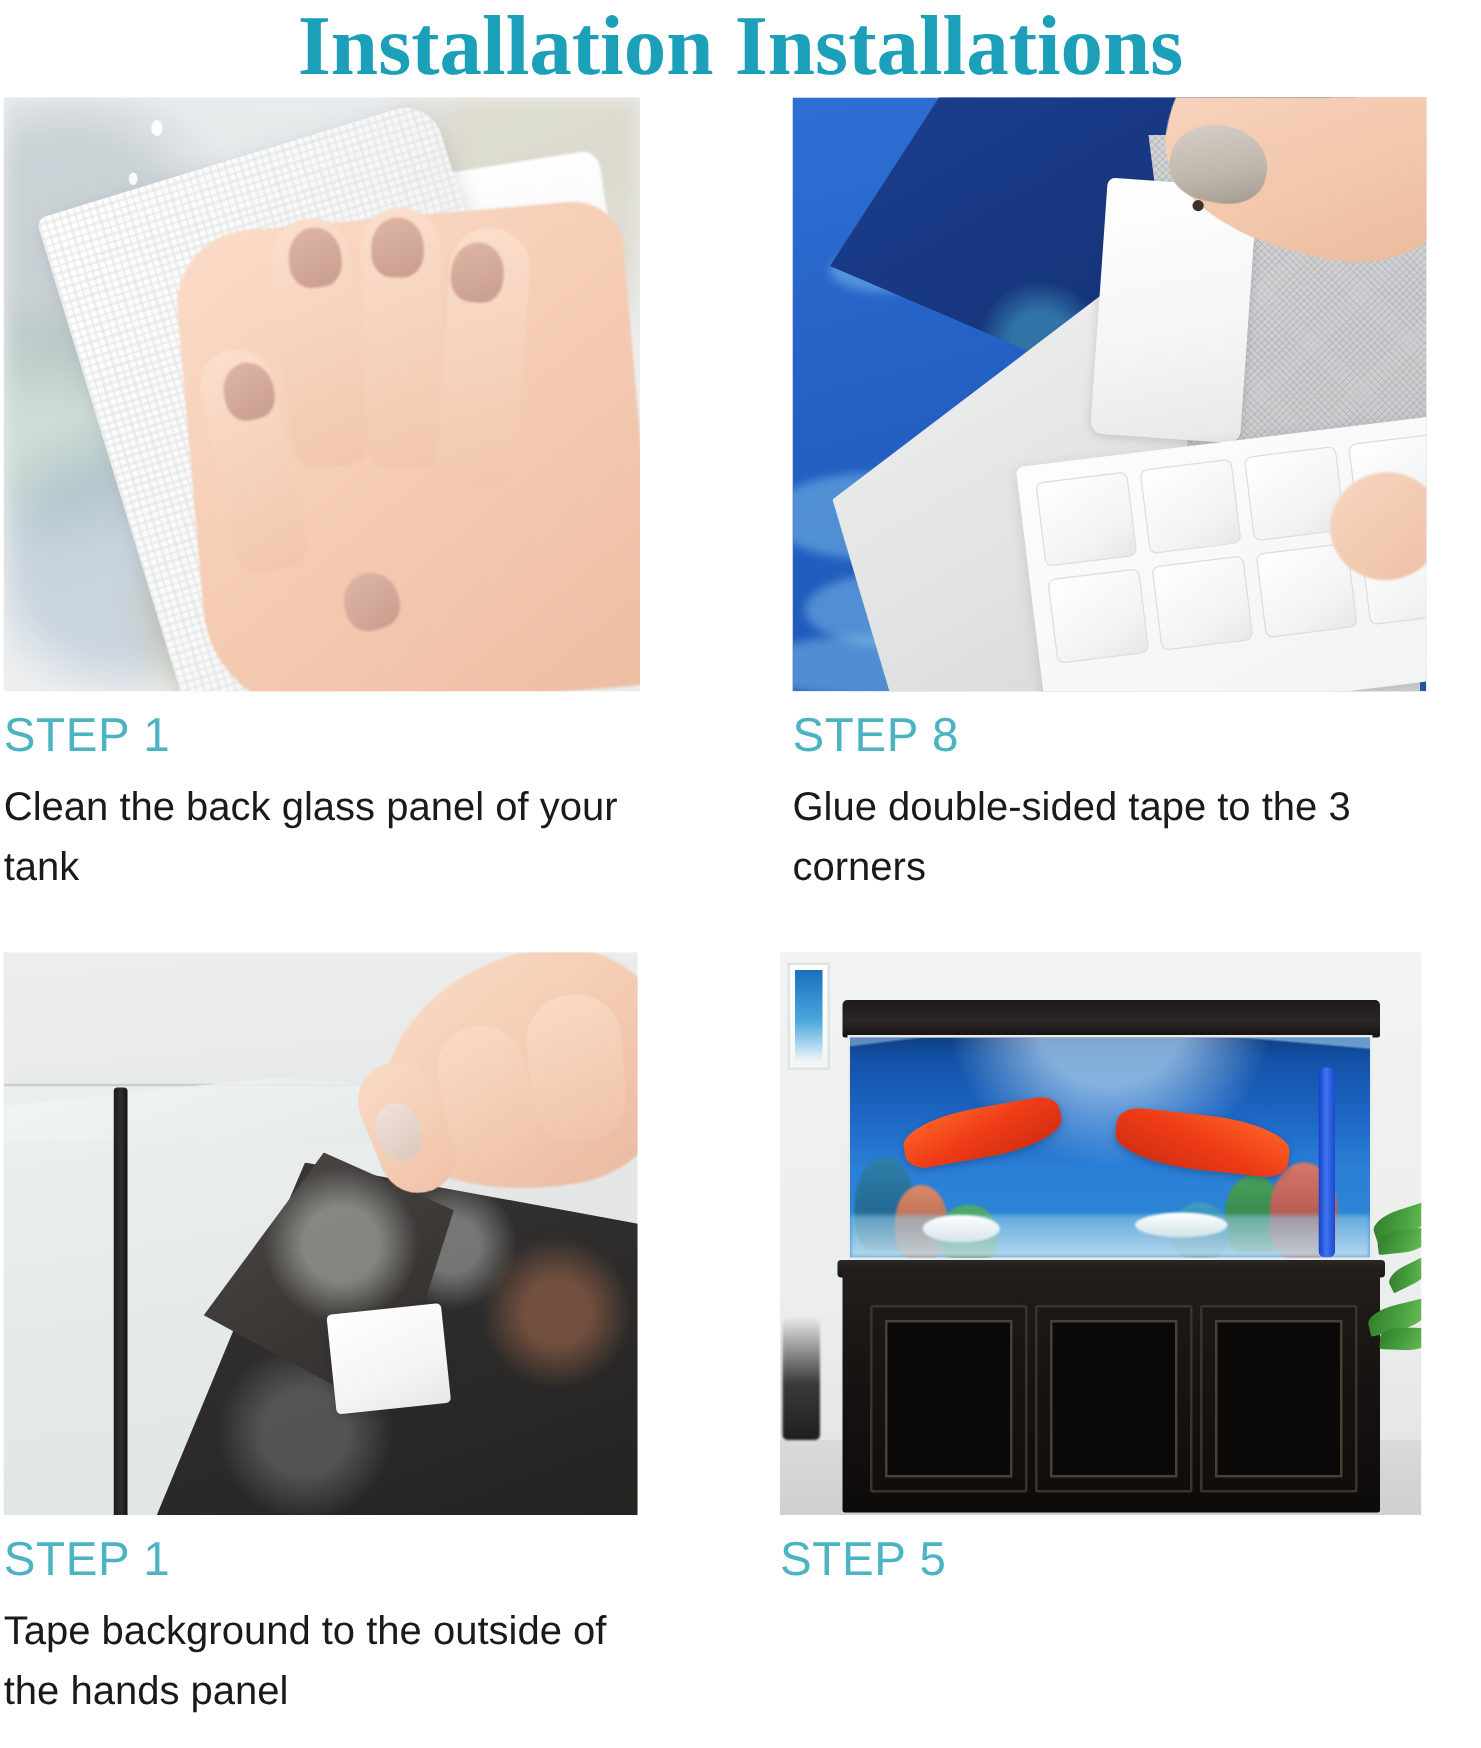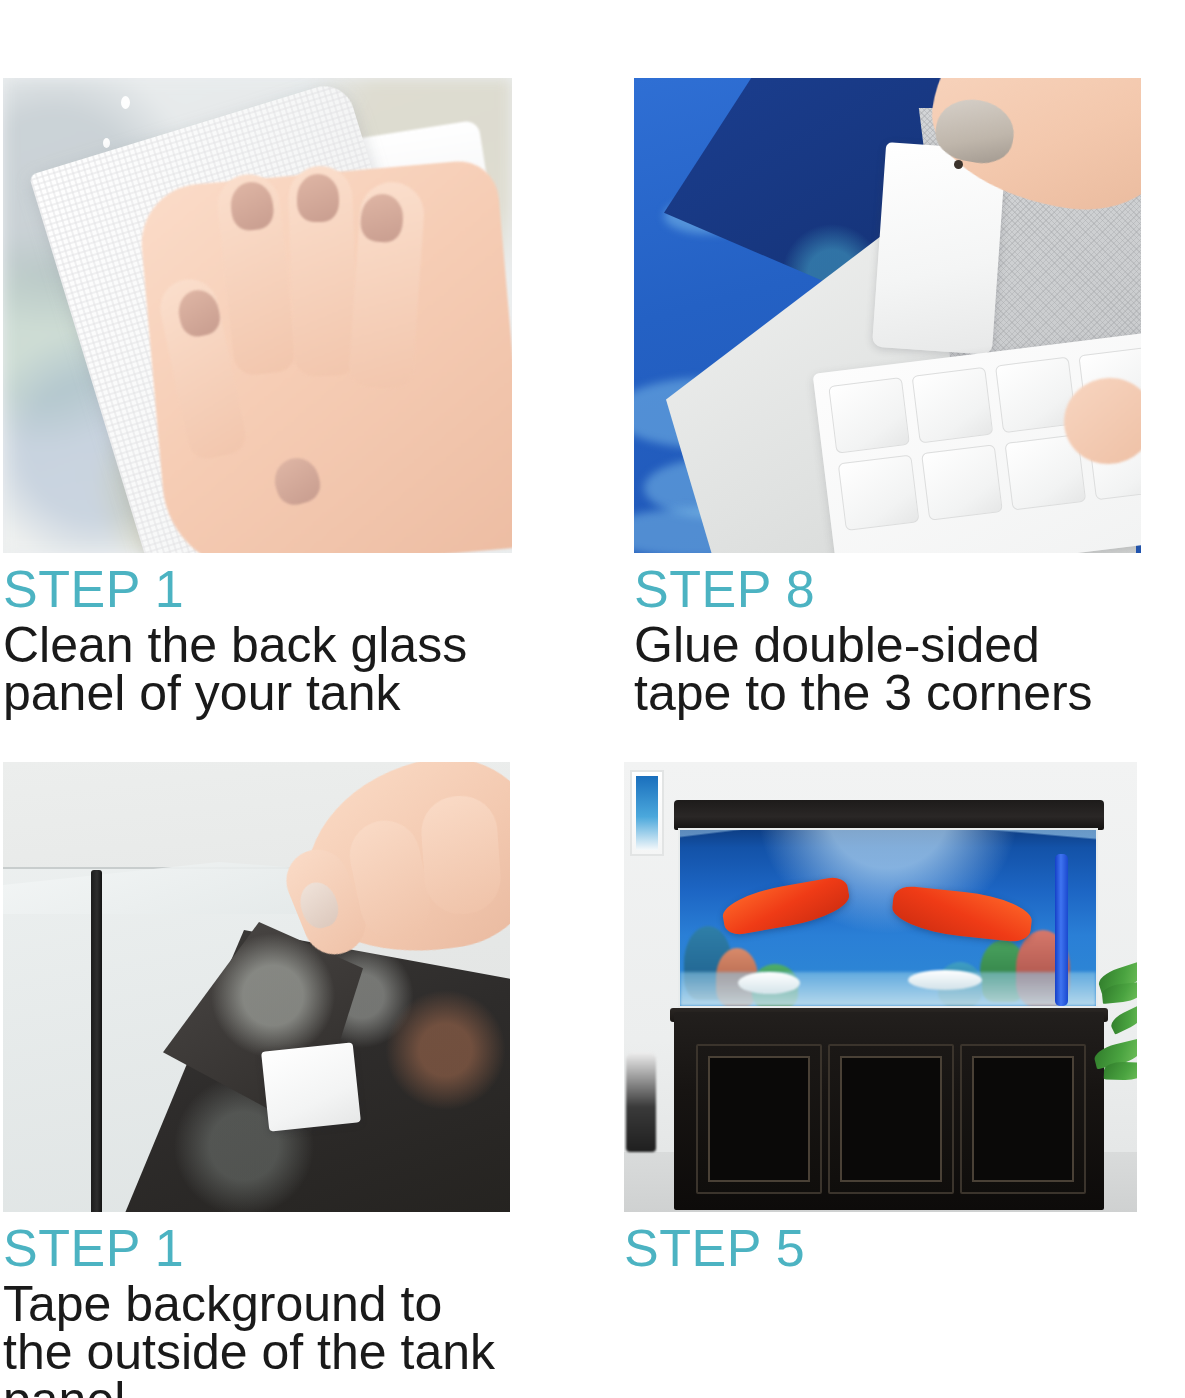--- a/index.html
+++ b/index.html
@@ -59,28 +59,28 @@
     overflow: hidden;
     background: #eceff0;
   }
   .photo-r1 { height: 475px; }
   .photo-r2 { height: 450px; }
 
   .caption {
     padding-top: 14px;
   }
   .step-label {
-    font-size: 52px;
+    font-size: 38px;
     line-height: 44px;
     color: #4cb3c2;
     letter-spacing: 0.5px;
     font-weight: normal;
   }
   .step-desc {
-    font-size: 50px;
+    font-size: 32px;
     line-height: 48px;
     color: #1a1a1a;
     padding-top: 10px;
     max-width: 520px;
   }
 
   
   .p1-bg {
     position: absolute; inset: 0;
     background:
@@ -437,20 +437,23 @@
     background: linear-gradient(180deg, #efefef 0%, #3a3a3a 55%, #1f1f1f 100%);
     border-radius: 8px 8px 4px 4px;
     filter: blur(0.8px);
   }
 </style>
 </head>
 <body>
 
 <div class="page">
 
+  <div class="title-bar">
+    <div class="title-text">Installation Installations</div>
+  </div>
 
   <div class="step step-1">
     <div class="photo photo-r1">
       <div class="p1-bg"></div>
 
       <div class="p1-droplet" style="left:118px; top:18px;  width:9px;  height:13px;"></div>
       <div class="p1-droplet" style="left:100px; top:60px;  width:7px;  height:10px;"></div>
       <div class="p1-droplet" style="left:152px; top:72px;  width:13px; height:7px; transform:rotate(-30deg);"></div>
       <div class="p1-droplet" style="left:138px; top:92px;  width:11px; height:6px; transform:rotate(-25deg);"></div>
       <div class="p1-droplet" style="left:86px;  top:108px; width:8px;  height:8px;"></div>
@@ -535,21 +538,21 @@
 
       <div class="p3-hand"></div>
       <div class="p3-finger" style="left:292px; top:86px;  width:62px; height:108px; transform:rotate(-22deg);"></div>
       <div class="p3-finger" style="left:352px; top:58px;  width:70px; height:120px; transform:rotate(-12deg);"></div>
       <div class="p3-finger" style="left:420px; top:34px;  width:76px; height:118px; transform:rotate(-4deg);"></div>
       <div class="p3-nail"></div>
     </div>
 
     <div class="caption">
       <div class="step-label">STEP 1</div>
-      <div class="step-desc">Tape background to the outside of the tank panel</div>
+      <div class="step-desc">Tape background to the outside of the hands panel</div>
     </div>
   </div>
 
   <div class="step step-4">
     <div class="photo photo-r2">
       <div class="p4-room"></div>
       <div class="p4-floor"></div>
 
       <div class="p4-wallart">
         <div class="p4-wallart-in" style="left:4px; top:4px; width:22px; height:74px;"></div>

